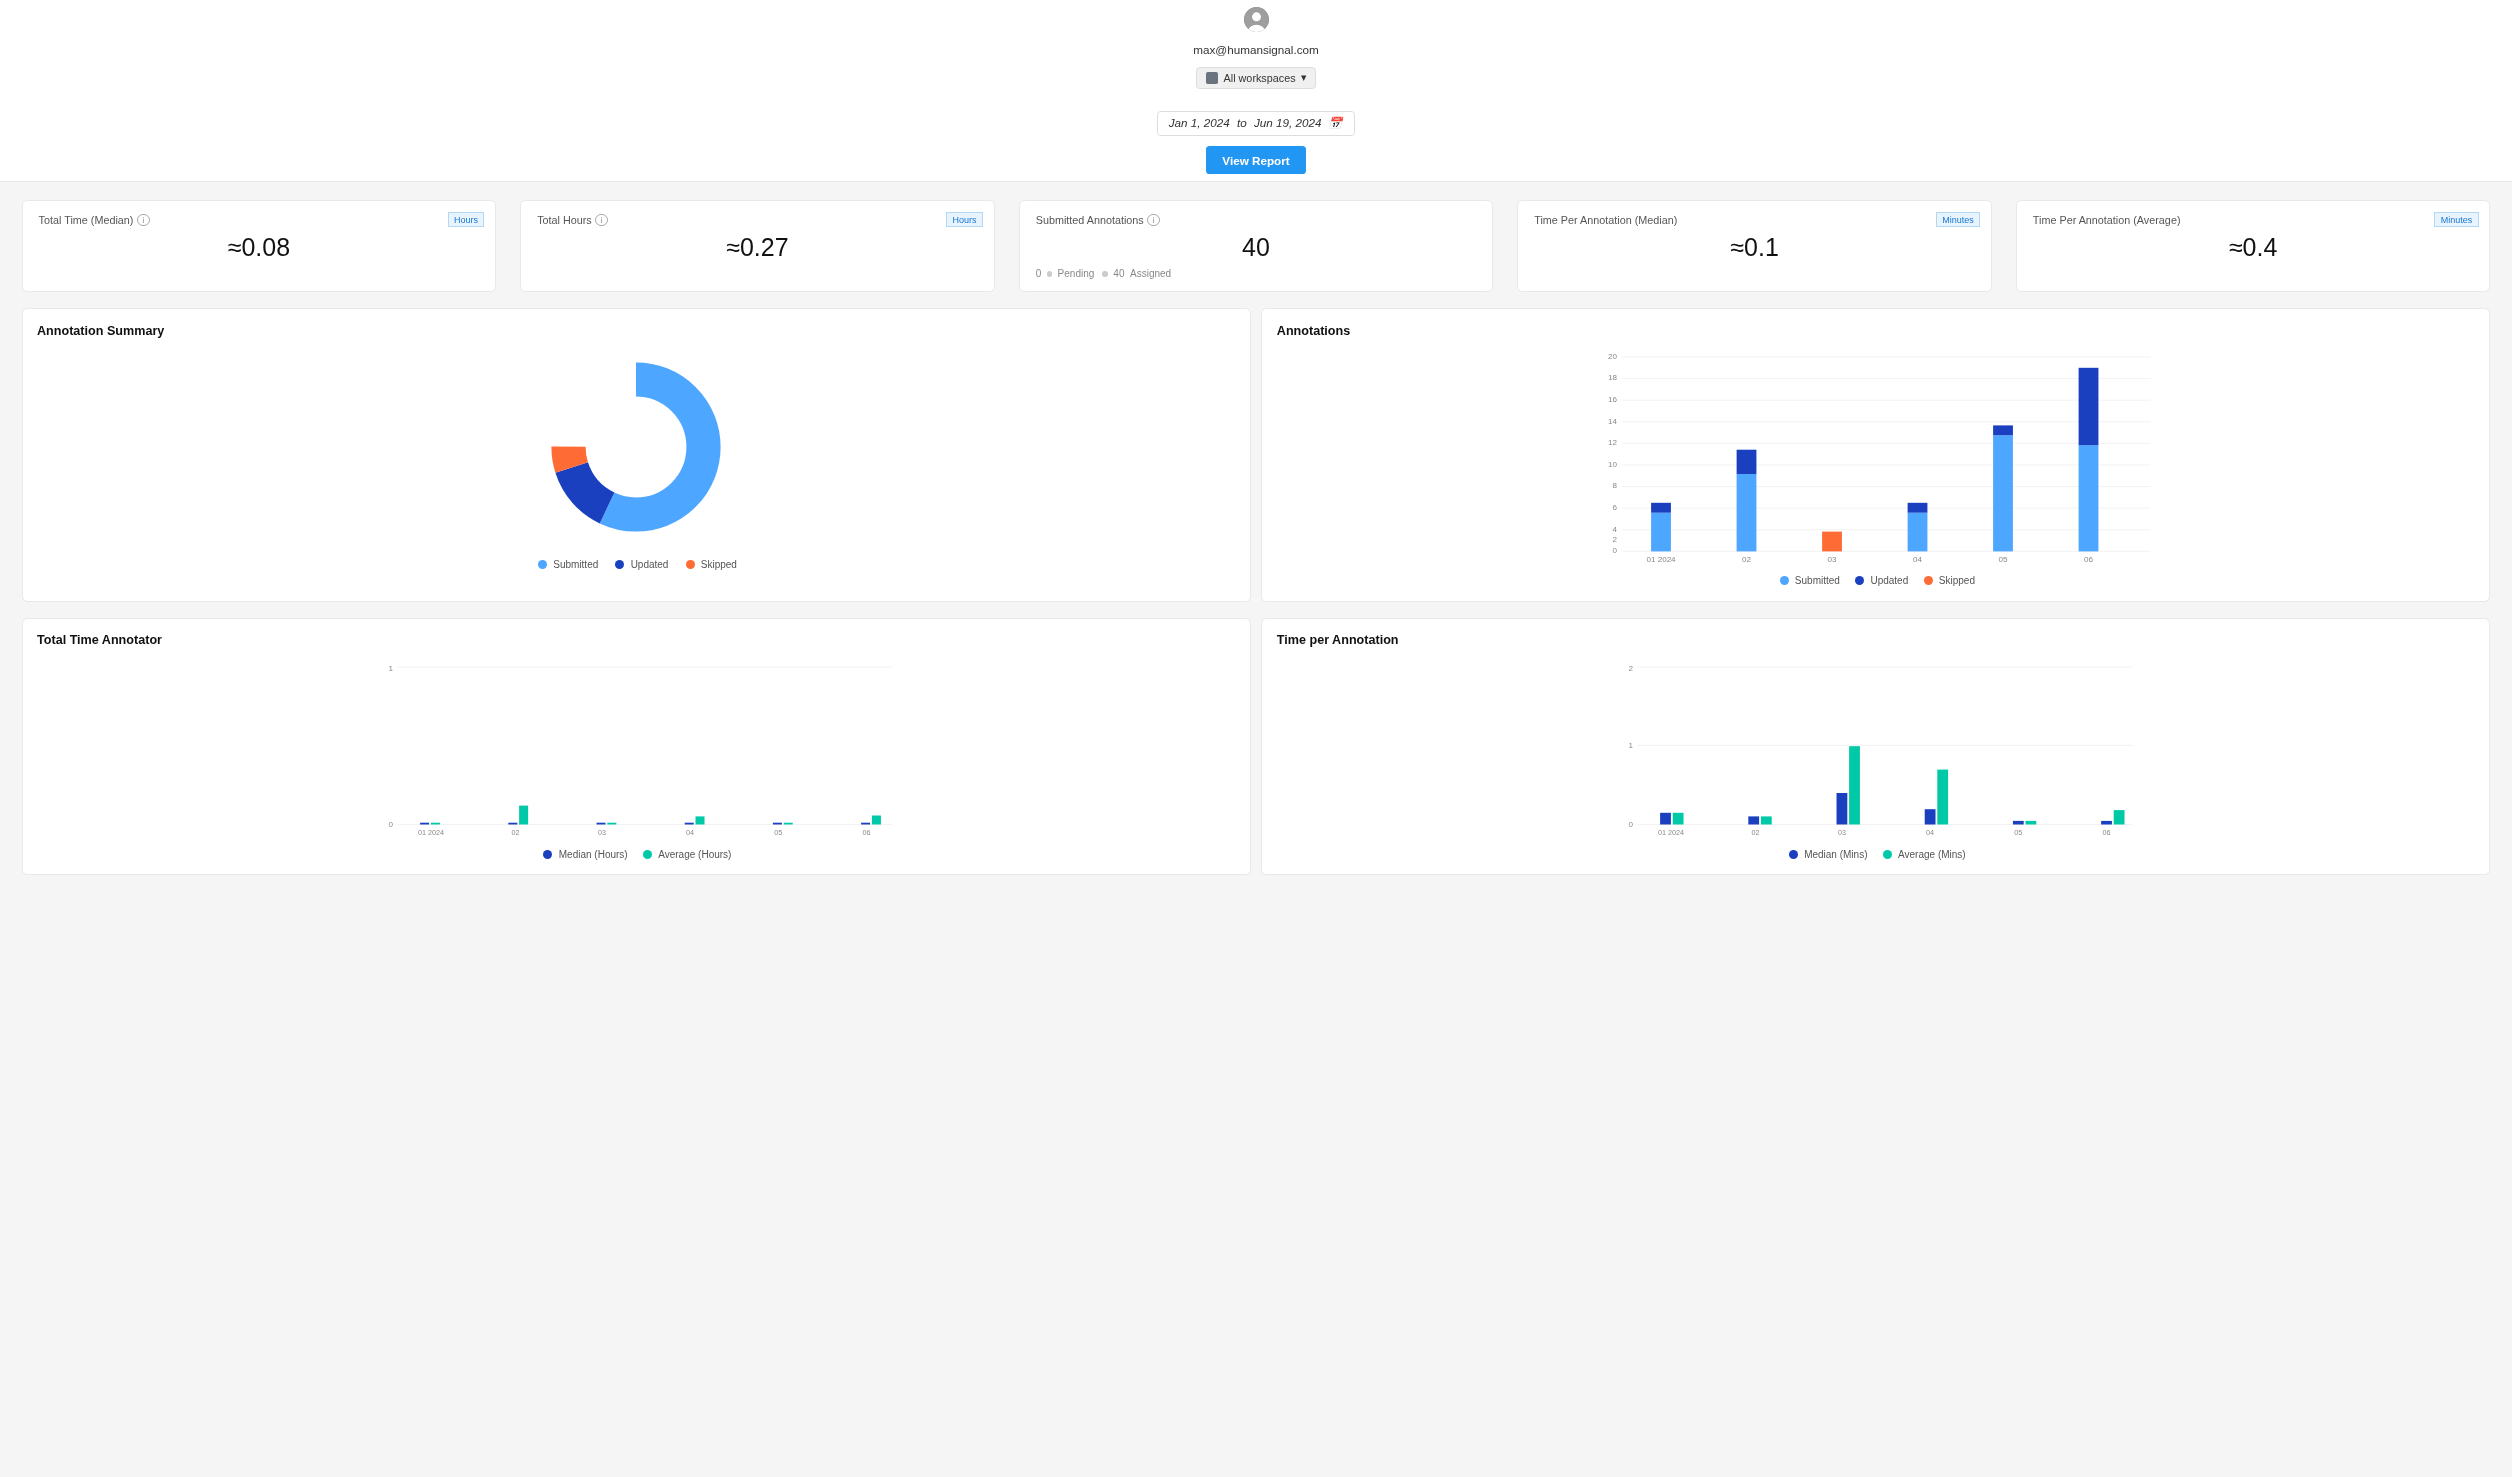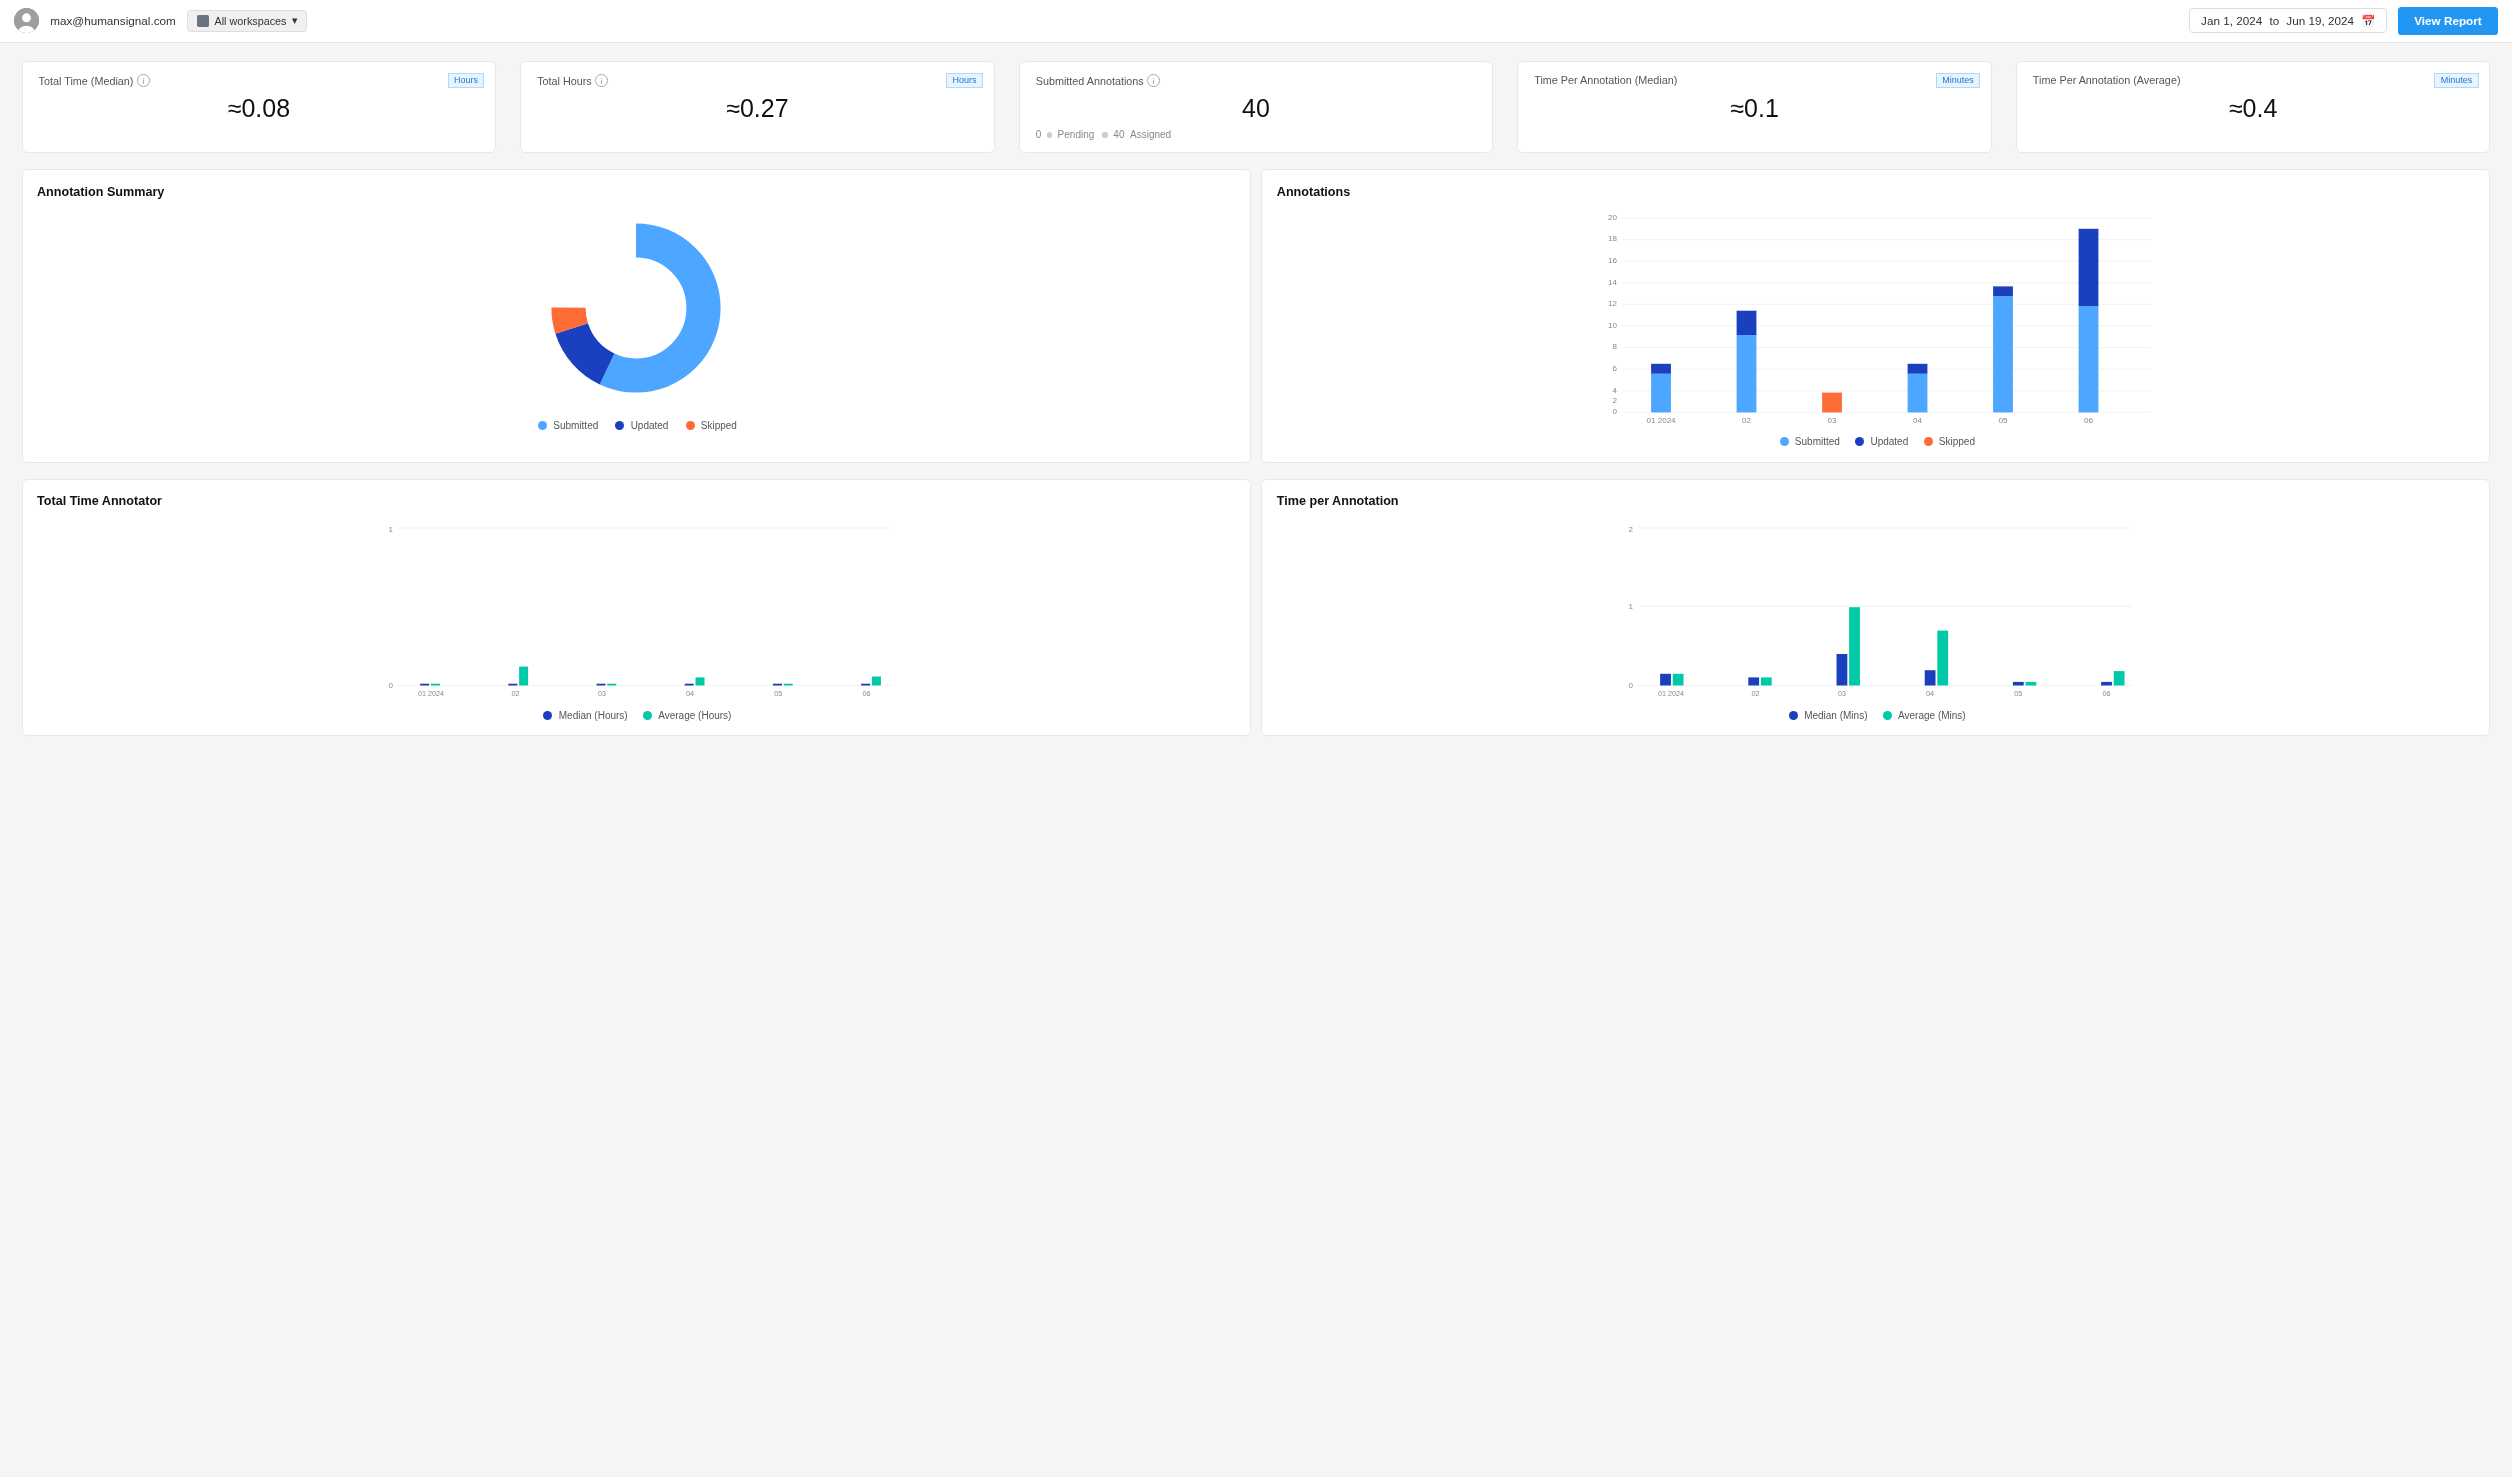--- a/index.html
+++ b/index.html
@@ -1,25 +1,25 @@
 <!DOCTYPE html>
 <html style="font-size:14.4px"><head>
   <meta charset="utf-8">
   <style>
     * { box-sizing: border-box; margin: 0; padding: 0; }
     body { font-family: -apple-system, BlinkMacSystemFont, 'Segoe UI', sans-serif; background: #f5f5f5; color: #333; font-size: 11.7px; }
 
     
-    .header { background: #fff; border-bottom: 0.9px solid #e8e8e8; padding: 7.2px 14.4px; display: flex; align-items: center; gap: 10.8px; }
+    .header { background: #fff; border-bottom: 0.9px solid #e8e8e8; padding: 7.2px 14.4px; display: flex; align-items: center; gap: 10.8px; flex-direction: column; }
     .user-avatar { width: 25px; height: 25px; border-radius: 50%; background: #888; display: flex; align-items: center; justify-content: center; color: #fff; font-size: 10px; overflow: hidden; }
     .user-email { font-size: 11.7px; color: #333; }
     .workspace-selector { display: flex; align-items: center; gap: 5.4px; background: #f0f0f0; border: 0.9px solid #ddd; border-radius: 3.6px; padding: 3.6px 9px; cursor: pointer; font-size: 10.8px; }
     .workspace-icon { width: 12.6px; height: 12.6px; background: #6b7280; border-radius: 1.8px; display: inline-block; }
     .header-spacer { flex: 1; }
-    .date-range { display: flex; align-items: center; gap: 7.2px; border: 0.9px solid #ddd; border-radius: 3.6px; padding: 4.5px 10.8px; background: #fff; font-size: 11.7px; }
+    .date-range { display: flex; align-items: flex-start; gap: 7.2px; border: 0.9px solid #ddd; border-radius: 3.6px; padding: 4.5px 10.8px; background: #fff; font-size: 11.7px; font-style: italic; }
     .calendar-icon { color: #888; }
     .view-report-btn { background: #2196f3; color: #fff; border: none; border-radius: 3.6px; padding: 7.2px 16px; font-size: 11.7px; font-weight: 600; cursor: pointer; }
 
     
     .main { padding: 18px 21.6px; }
     .page-title { font-size: 18px; font-weight: 700; margin-bottom: 16px; color: #111; }
 
     
     .stats-row { display: flex; gap: 24px; margin-bottom: 16px; }
     .stat-card { background: #fff; border: 0.9px solid #e8e8e8; border-radius: 5.4px; padding: 12.6px 16px; flex: 1; position: relative; min-width: 0; }

